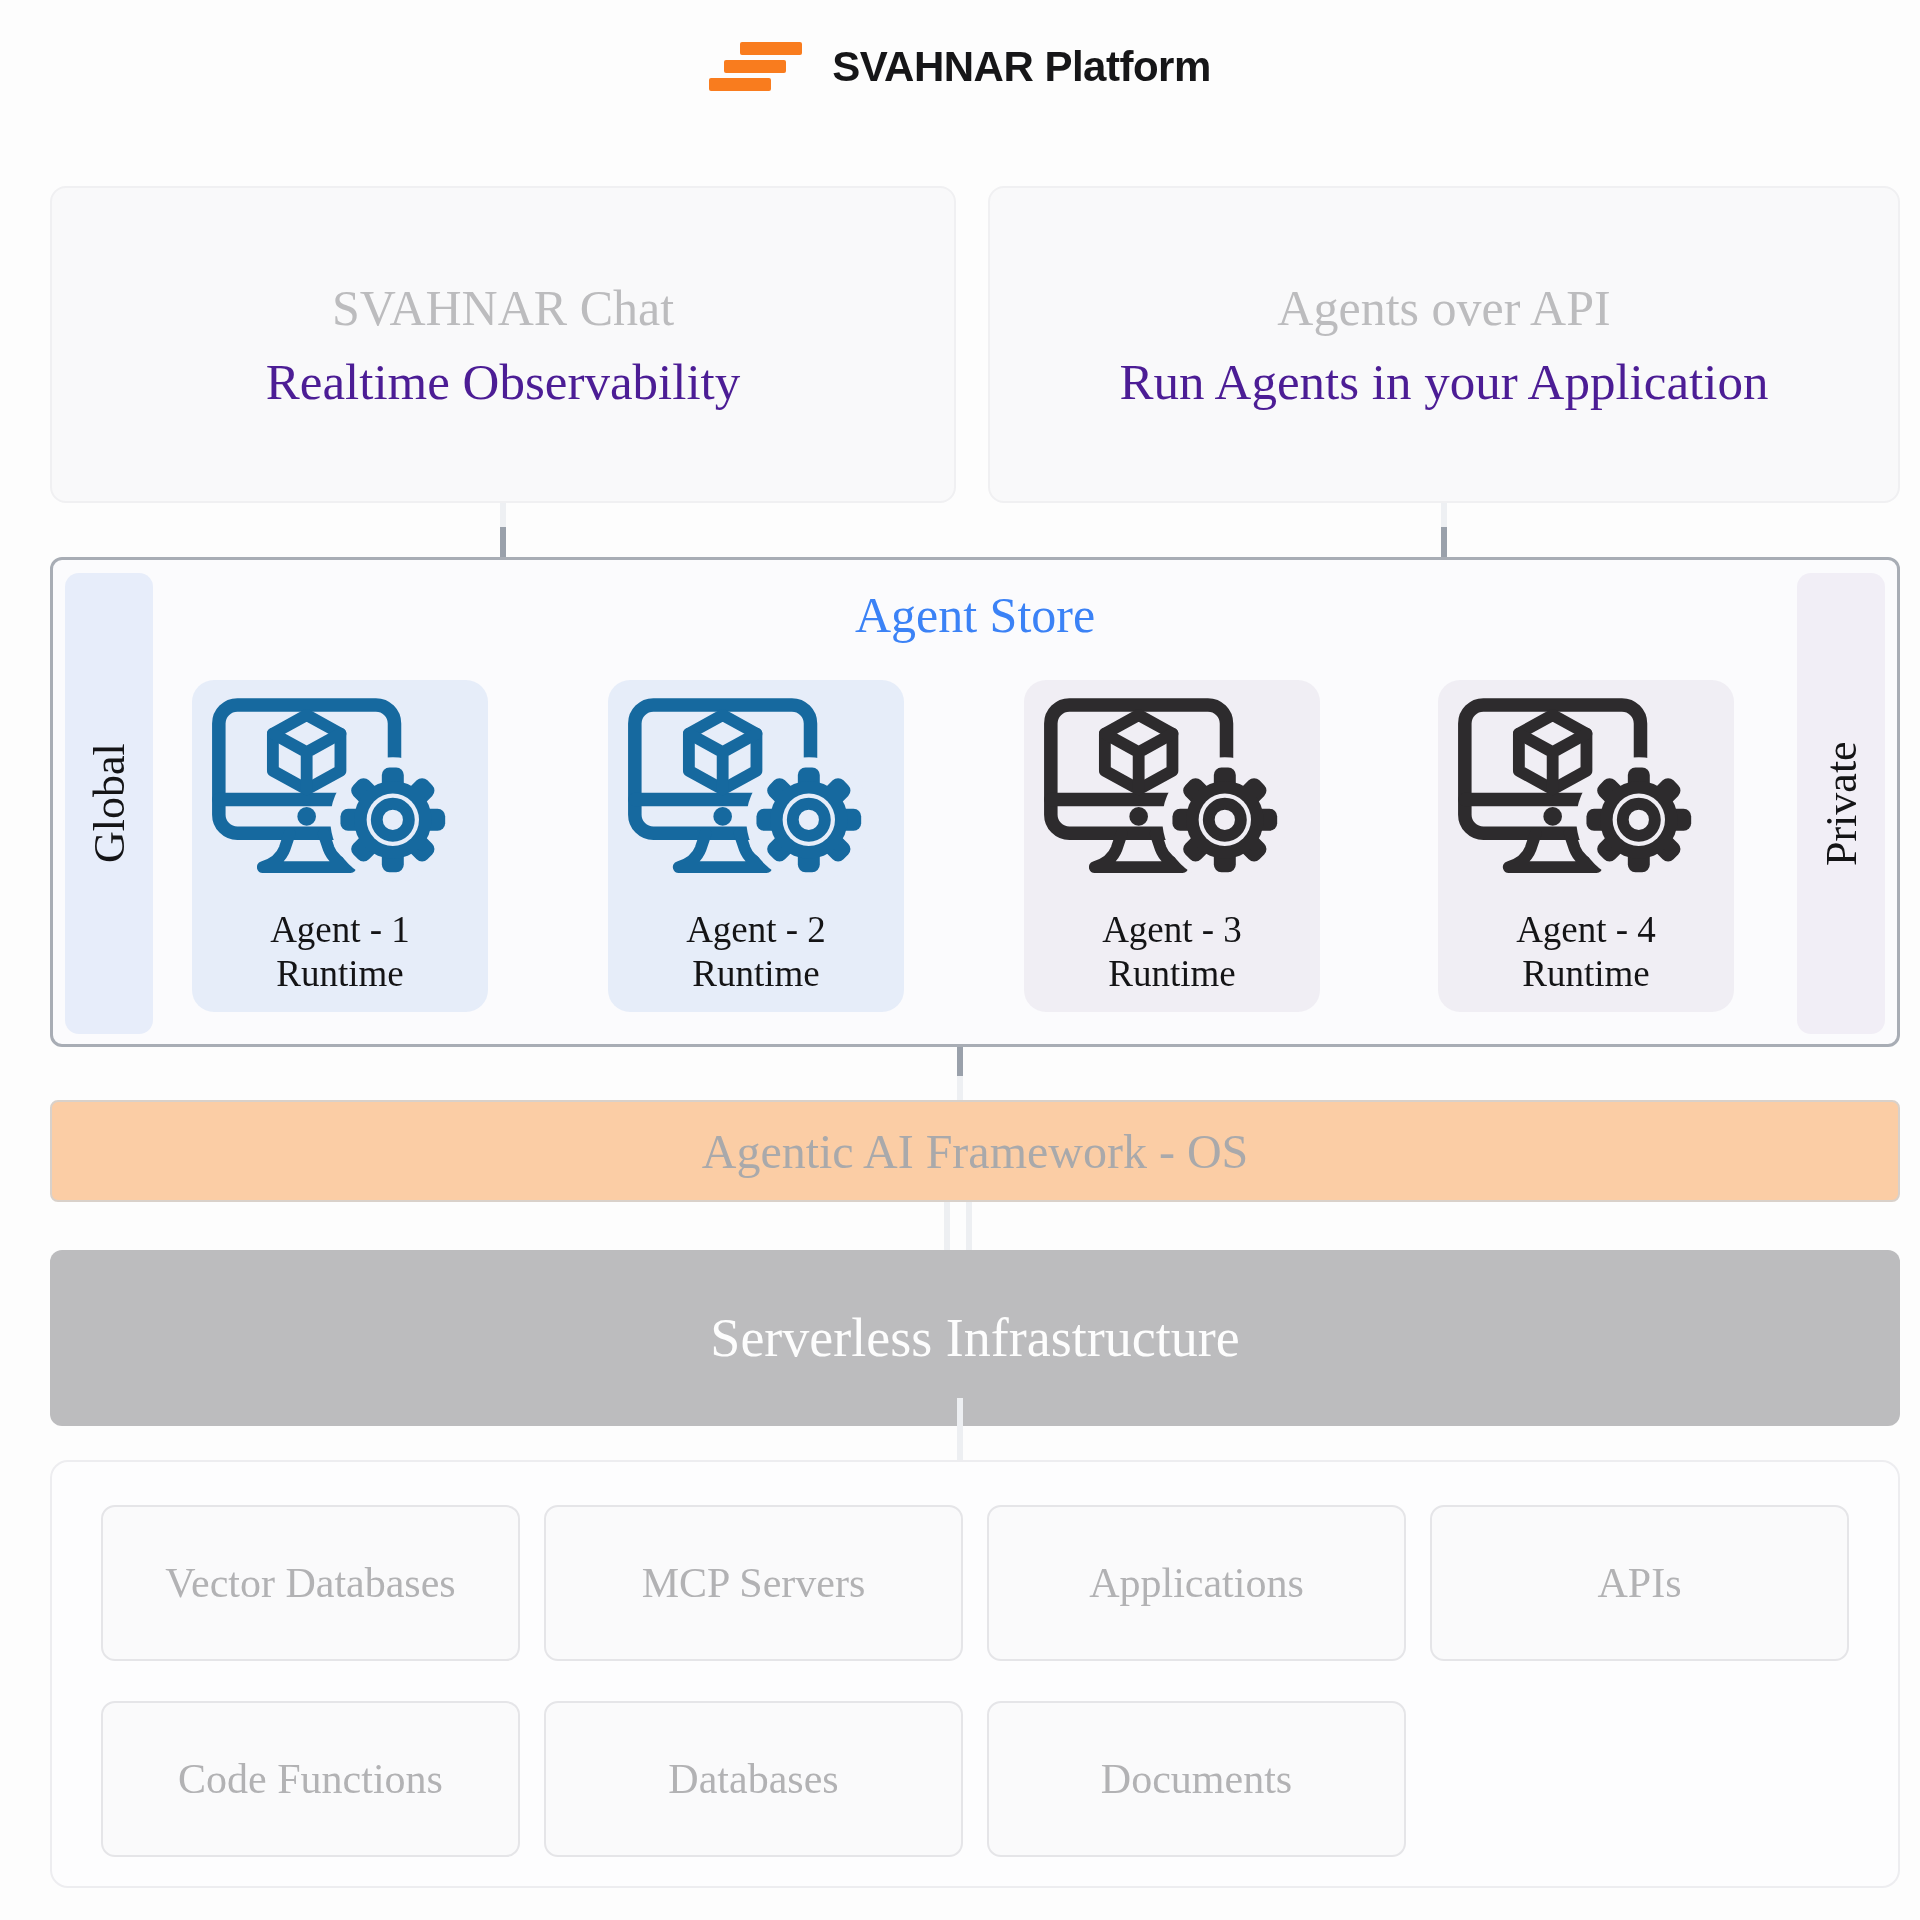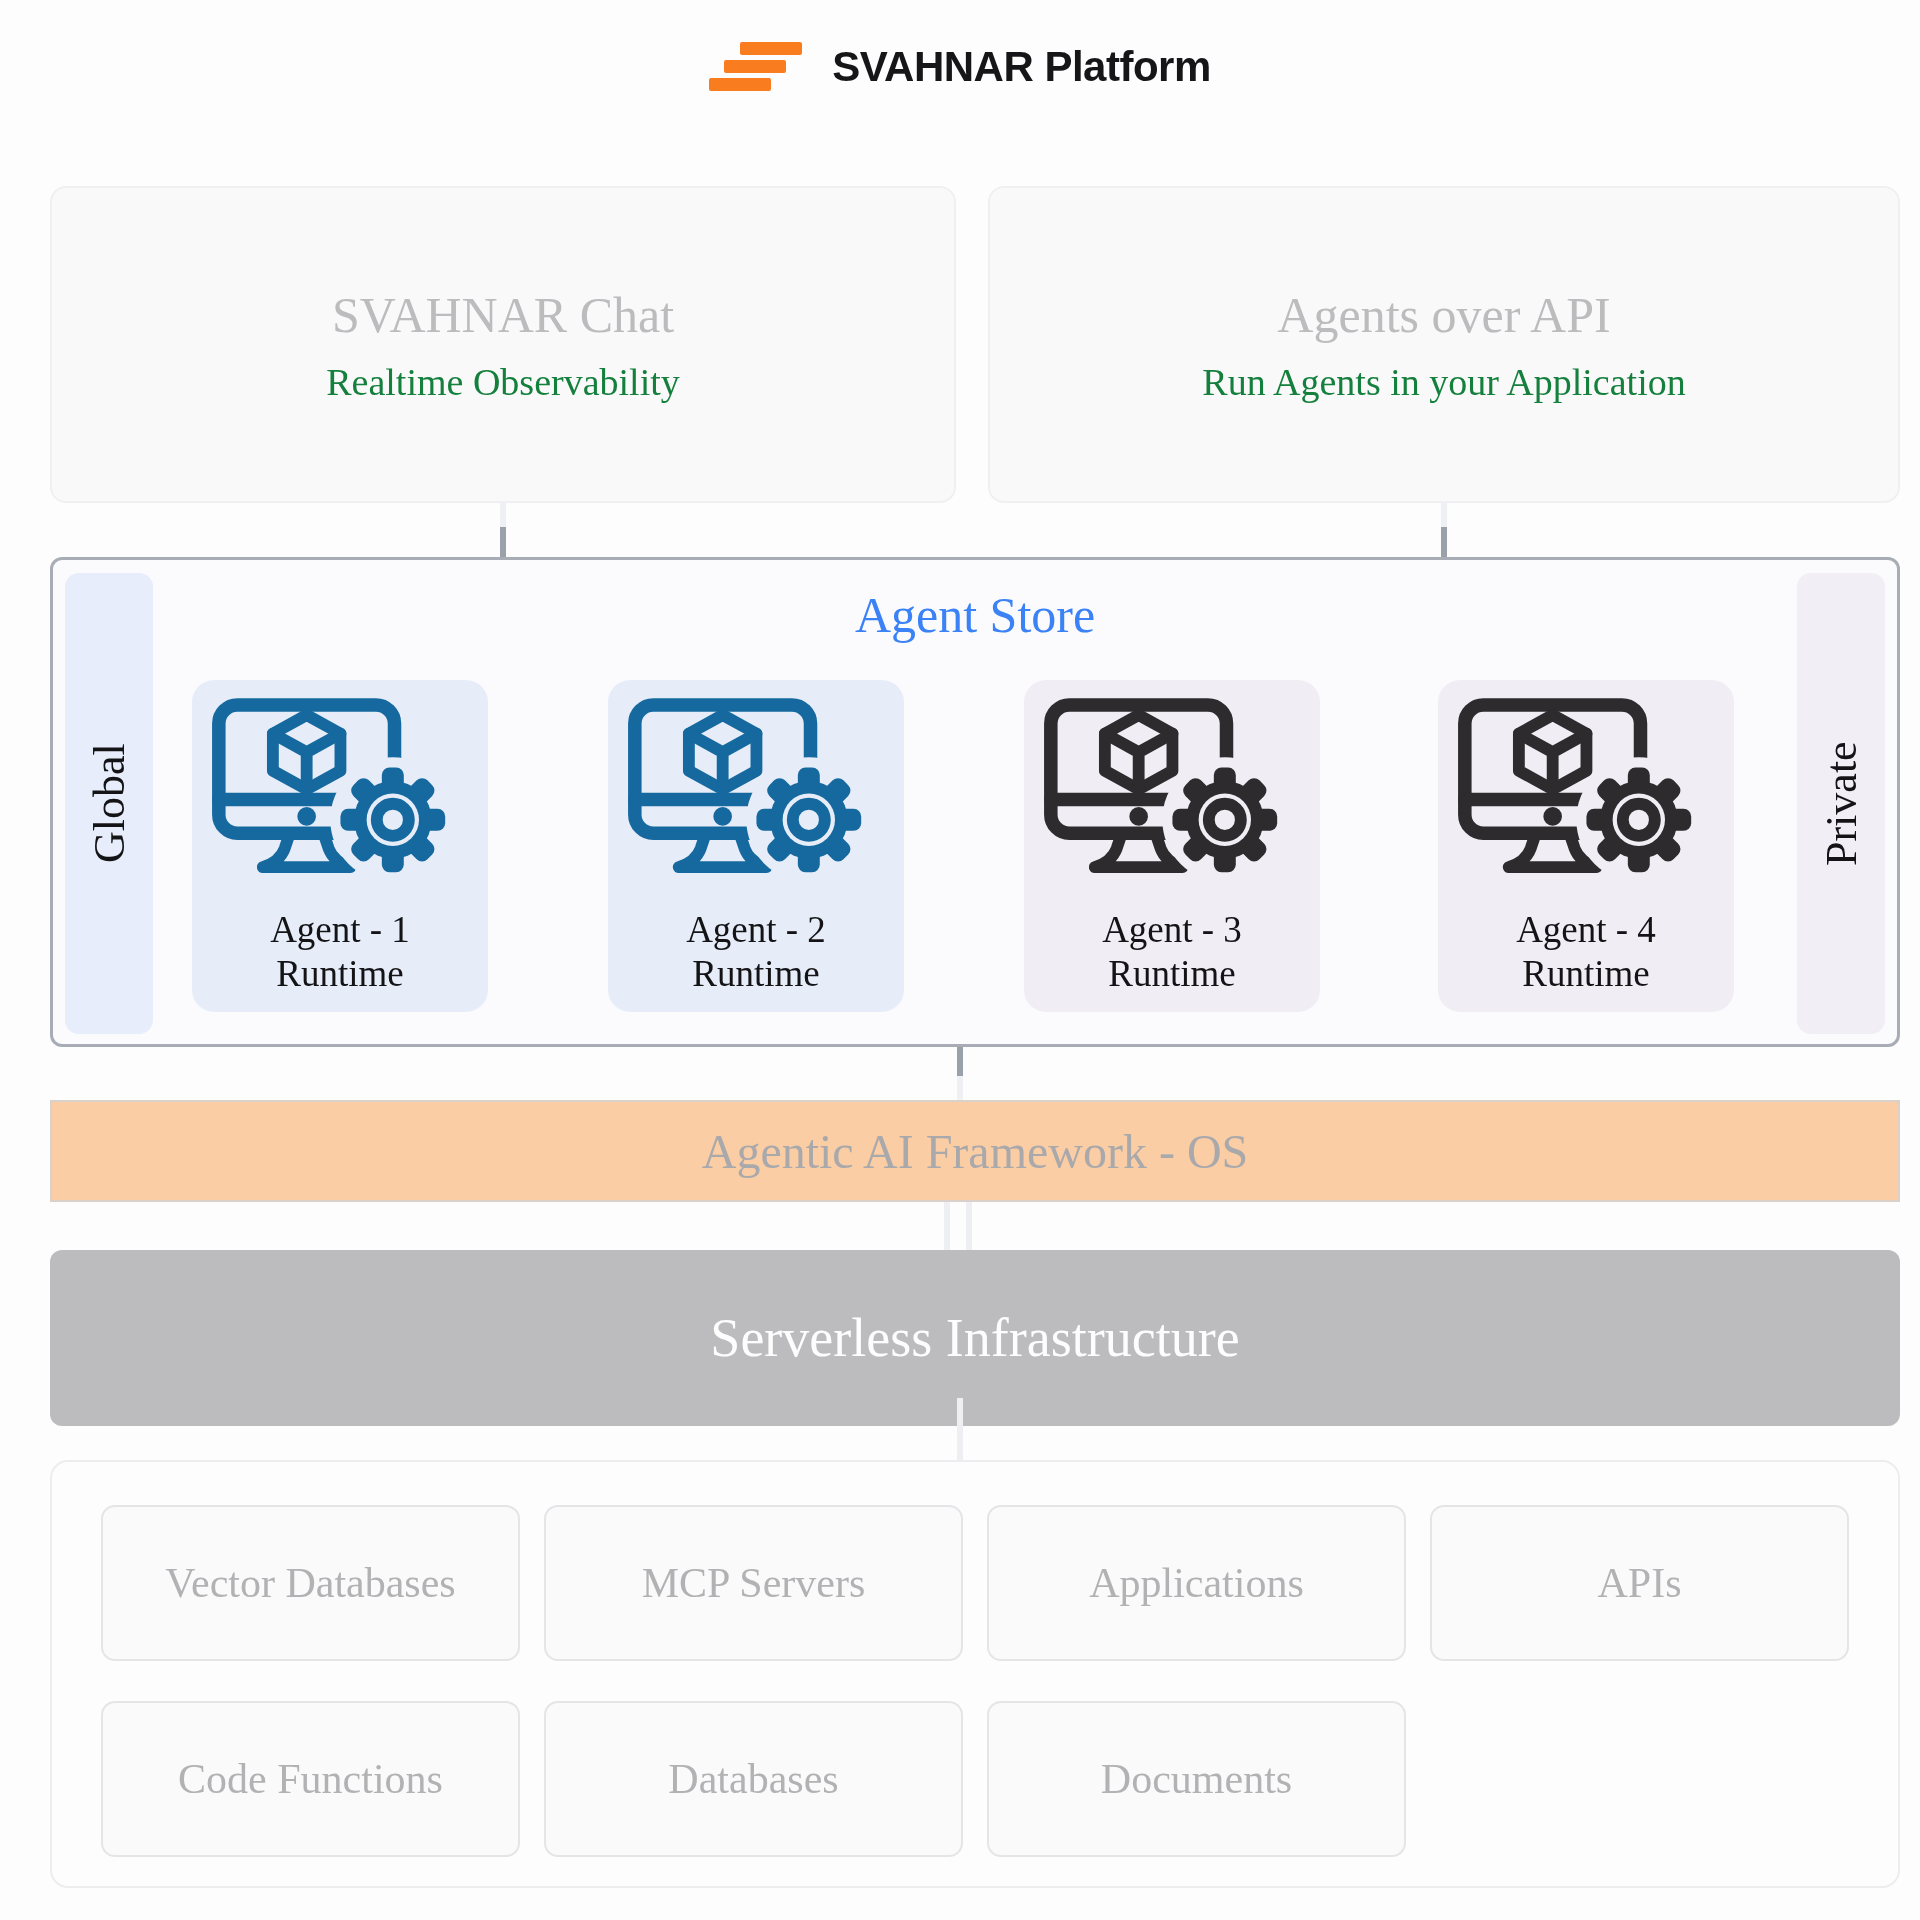--- a/index.html
+++ b/index.html
@@ -28,21 +28,21 @@
 
   
   .top-box {
     position: absolute; top: 186px; height: 317px;
     background: #f9f9fa; border: 2px solid #f0f0f2; border-radius: 16px;
     display: flex; flex-direction: column; align-items: center; justify-content: center; gap: 16px;
   }
   .top-box.left  { left: 50px;  width: 906px; }
   .top-box.right { left: 988px; width: 912px; }
   .top-box .t { font-size: 50px; color: #bcbcbe; }
-  .top-box .s { font-size: 38px; color: #15803d; }
+  .top-box .s { font-size: 51px; color: #4c1d95; }
 
   
   .vline { position: absolute; width: 6px; }
   .vline.down-dark  { background: linear-gradient(to bottom, #eef0f3 0 45%, #9aa1ab 45% 100%); }
   .vline.dark-down  { background: linear-gradient(to bottom, #9aa1ab 0 55%, #eef0f3 55% 100%); }
   .vline.faint      { background: #edeff2; }
 
   
   .store {
     position: absolute; left: 50px; top: 557px; width: 1850px; height: 490px;
@@ -73,21 +73,21 @@
   .agent-card.pos3 { left: 971px;  }
   .agent-card.pos4 { left: 1385px; }
   .agent-card.blue { background: #e6edf9; --card-bg: #e6edf9; color: #16699f; }
   .agent-card.dark { background: #f0eef4; --card-bg: #f0eef4; color: #2d2b2d; }
   .runtime-svg { width: 250px; height: 213px; margin-left: -16px; flex: 0 0 auto; }
   .agent-label { text-align: center; font-size: 37px; line-height: 1.2; color: #141416; margin-top: 2px; }
 
   
   .framework-bar {
     position: absolute; left: 50px; top: 1100px; width: 1850px; height: 102px;
-    background: #fbcda5; border: 2px solid #d9d1ca; border-radius: 0;
+    background: #fbcda5; border: 2px solid #d9d1ca; border-radius: 8px;
     display: flex; align-items: center; justify-content: center;
     font-size: 48px; color: #a9a9ab;
   }
   .infra-bar {
     position: absolute; left: 50px; top: 1250px; width: 1850px; height: 176px;
     background: #bcbcbe; border-radius: 12px;
     display: flex; align-items: center; justify-content: center;
     font-size: 54px; color: #fdfdfd;
   }
 

